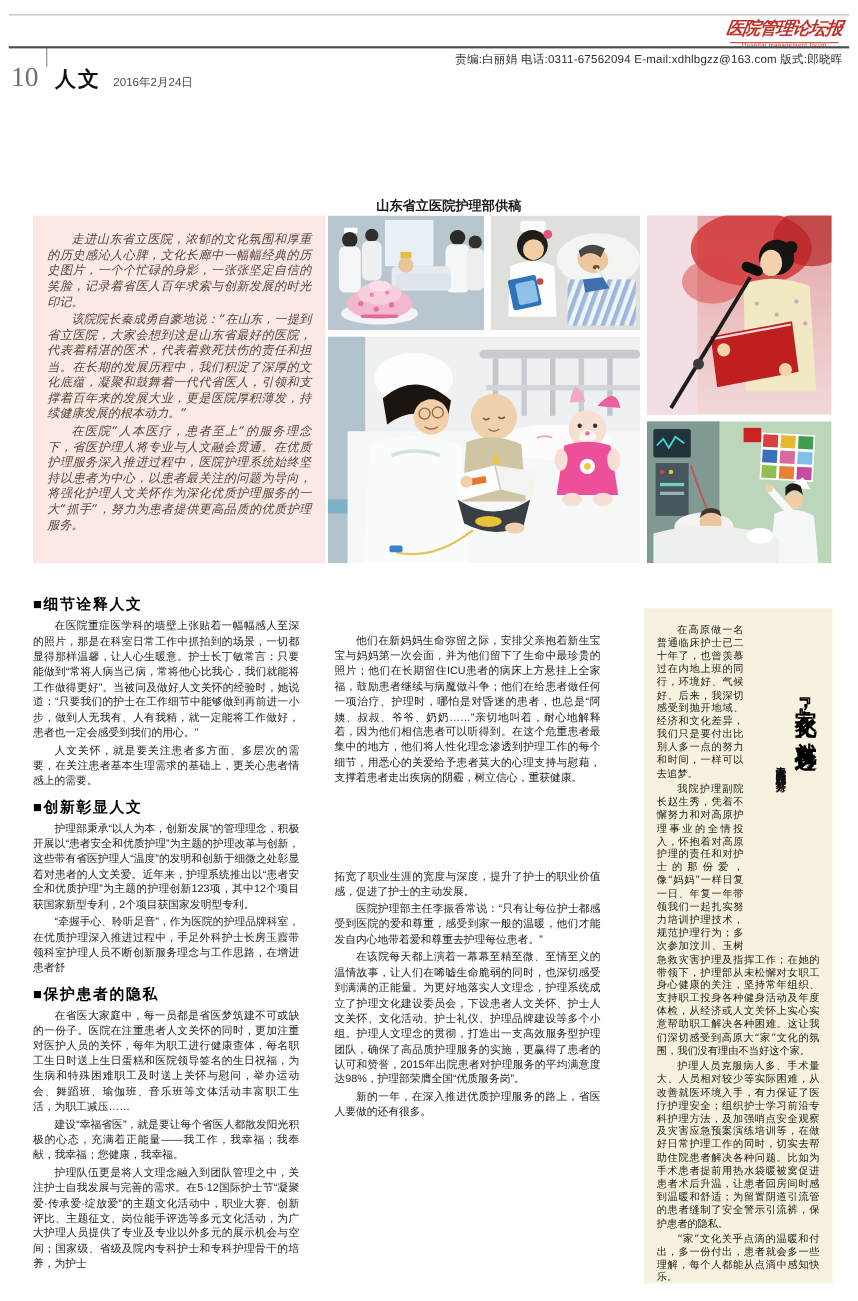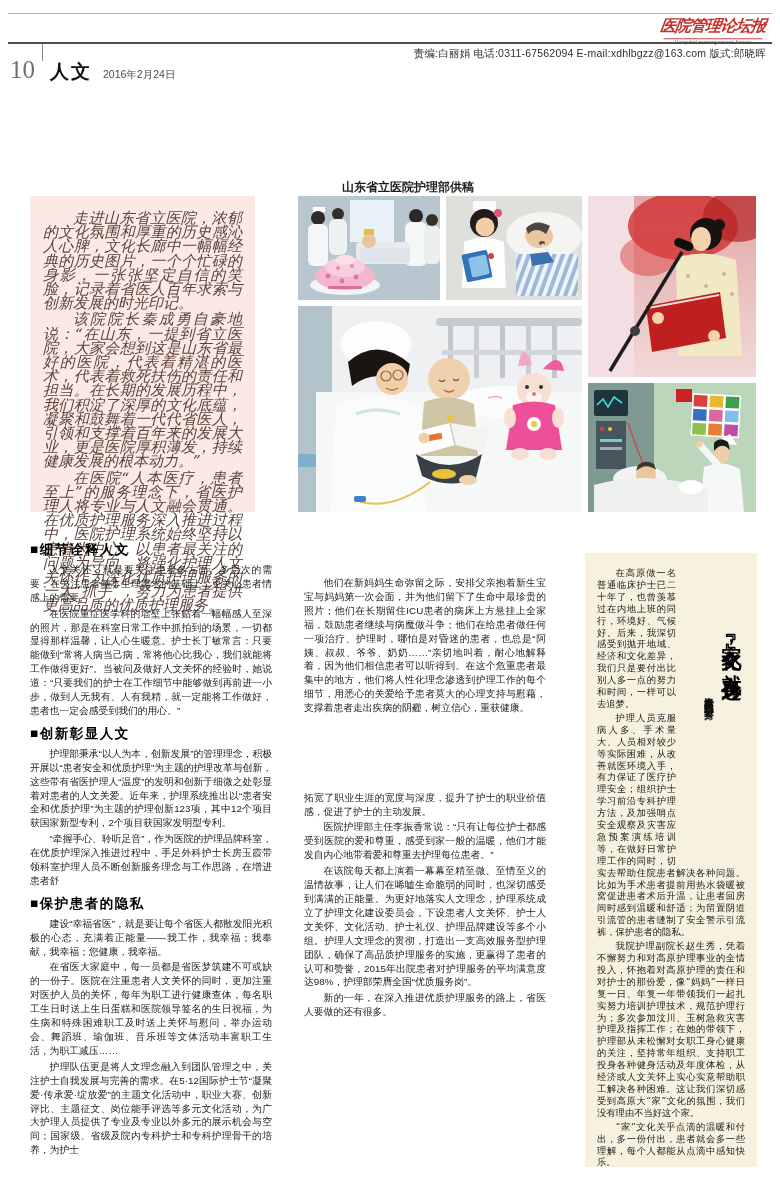--- a/index.html
+++ b/index.html
@@ -21,23 +21,23 @@
   .midrule{position:absolute;left:8px;right:8px;top:42px;border-top:2px solid #4c4c4c;}
   .editor-line{position:absolute;right:14px;top:47px;font-size:10.5px;color:#2e2e2e;letter-spacing:.2px;}
 
   
   .headline{position:absolute;left:0;right:0;top:97px;text-align:center;font-size:43px;
             font-weight:bold;color:#121212;letter-spacing:2px;white-space:pre;}
   .byline{position:absolute;left:0;right:0;top:179px;text-align:center;font-size:12px;
           font-weight:bold;color:#1c1c1c;padding-left:36px;}
 
   
-  .intro-box{position:absolute;left:30px;top:196px;width:225px;height:316px;background:#fbe9e6;
+  .intro-box{position:absolute;left:30px;top:196px;width:266px;height:316px;background:#fbe9e6;
              box-sizing:border-box;padding:15px 13px;font-family:"DejaVu Serif",serif;
-             font-style:italic;font-size:15px;line-height:14.2px;color:#5c4038;text-align:justify;}
+             font-style:italic;font-size:11px;line-height:14.2px;color:#5c4038;text-align:justify;}
   .intro-box .blk-para{margin:0 0 2px;text-indent:2em;}
 
   
   .photo{position:absolute;display:block;}
   .ph-a{left:298px;top:196px;}
   .ph-b{left:446px;top:196px;}
   .ph-c{left:588px;top:196px;}
   .ph-d{left:298px;top:306px;}
   .ph-e{left:588px;top:383px;}
 
@@ -264,28 +264,28 @@
     <ellipse cx="52" cy="96" rx="27" ry="13" fill="#f3f3f1"></ellipse>
     <circle cx="58" cy="92" r="10" fill="#ecc59d"></circle>
     <path d="M48,88 q10,-9 20,-1 l-2,-6 q-9,-5 -16,1 Z" fill="#3c3530"></path>
     <path d="M6,102 Q60,86 120,106 L120,129 L6,129 Z" fill="#eef0ee"></path>
     <ellipse cx="103" cy="104" rx="12" ry="7" fill="#ffffff"></ellipse>
   </svg>
 
   <div class="col col1">
 
   <p class="blk-heading">■细节诠释人文</p>
+      <p class="blk-para">在医院重症医学科的墙壁上张贴着一幅幅感人至深的照片，那是在科室日常工作中抓拍到的场景，一切都显得那样温馨，让人心生暖意。护士长丁敏常言：只要能做到“常将人病当己病，常将他心比我心，我们就能将工作做得更好”。当被问及做好人文关怀的经验时，她说道：“只要我们的护士在工作细节中能够做到再前进一小步，做到人无我有、人有我精，就一定能将工作做好，患者也一定会感受到我们的用心。”</p>
       <p class="blk-para">人文关怀，就是要关注患者多方面、多层次的需要，在关注患者基本生理需求的基础上，更关心患者情感上的需要。</p>
-      <p class="blk-para">在医院重症医学科的墙壁上张贴着一幅幅感人至深的照片，那是在科室日常工作中抓拍到的场景，一切都显得那样温馨，让人心生暖意。护士长丁敏常言：只要能做到“常将人病当己病，常将他心比我心，我们就能将工作做得更好”。当被问及做好人文关怀的经验时，她说道：“只要我们的护士在工作细节中能够做到再前进一小步，做到人无我有、人有我精，就一定能将工作做好，患者也一定会感受到我们的用心。”</p>
       <p class="blk-heading">■创新彰显人文</p>
       <p class="blk-para">护理部秉承“以人为本，创新发展”的管理理念，积极开展以“患者安全和优质护理”为主题的护理改革与创新，这些带有省医护理人“温度”的发明和创新于细微之处彰显着对患者的人文关爱。近年来，护理系统推出以“患者安全和优质护理”为主题的护理创新123项，其中12个项目获国家新型专利，2个项目获国家发明型专利。</p>
       <p class="blk-para">“牵握手心、聆听足音”，作为医院的护理品牌科室，在优质护理深入推进过程中，手足外科护士长房玉霞带领科室护理人员不断创新服务理念与工作思路，在增进患者舒</p>
       <p class="blk-heading">■保护患者的隐私</p>
+      <p class="blk-para">在省医大家庭中，每一员都是省医梦筑建不可或缺的一份子。医院在注重患者人文关怀的同时，更加注重对医护人员的关怀，每年为职工进行健康查体，每名职工生日时送上生日蛋糕和医院领导签名的生日祝福，为生病和特殊困难职工及时送上关怀与慰问，举办运动会、舞蹈班、瑜伽班、音乐班等文体活动丰富职工生活，为职工减压……</p>
       <p class="blk-para">建设“幸福省医”，就是要让每个省医人都散发阳光积极的心态，充满着正能量——我工作，我幸福；我奉献，我幸福；您健康，我幸福。</p>
-      <p class="blk-para">在省医大家庭中，每一员都是省医梦筑建不可或缺的一份子。医院在注重患者人文关怀的同时，更加注重对医护人员的关怀，每年为职工进行健康查体，每名职工生日时送上生日蛋糕和医院领导签名的生日祝福，为生病和特殊困难职工及时送上关怀与慰问，举办运动会、舞蹈班、瑜伽班、音乐班等文体活动丰富职工生活，为职工减压……</p>
       <p class="blk-para">护理队伍更是将人文理念融入到团队管理之中，关注护士自我发展与完善的需求。在5·12国际护士节“凝聚爱·传承爱·绽放爱”的主题文化活动中，职业大赛、创新评比、主题征文、岗位能手评选等多元文化活动，为广大护理人员提供了专业及专业以外多元的展示机会与空间；国家级、省级及院内专科护士和专科护理骨干的培养，为护士</p>
     </div>
 
   <div class="col col2">
 
   <p class="blk-para">他们在新妈妈生命弥留之际，安排父亲抱着新生宝宝与妈妈第一次会面，并为他们留下了生命中最珍贵的照片；他们在长期留住ICU患者的病床上方悬挂上全家福，鼓励患者继续与病魔做斗争；他们在给患者做任何一项治疗、护理时，哪怕是对昏迷的患者，也总是“阿姨、叔叔、爷爷、奶奶……”亲切地叫着，耐心地解释着，因为他们相信患者可以听得到。在这个危重患者最集中的地方，他们将人性化理念渗透到护理工作的每个细节，用悉心的关爱给予患者莫大的心理支持与慰藉，支撑着患者走出疾病的阴霾，树立信心，重获健康。</p>
       <p class="blk-spacer"></p>
       <p class="blk-para-cont">拓宽了职业生涯的宽度与深度，提升了护士的职业价值感，促进了护士的主动发展。</p>
       <p class="blk-para">医院护理部主任李振香常说：“只有让每位护士都感受到医院的爱和尊重，感受到家一般的温暖，他们才能发自内心地带着爱和尊重去护理每位患者。”</p>
       <p class="blk-para">在该院每天都上演着一幕幕至精至微、至情至义的温情故事，让人们在唏嘘生命脆弱的同时，也深切感受到满满的正能量。为更好地落实人文理念，护理系统成立了护理文化建设委员会，下设患者人文关怀、护士人文关怀、文化活动、护士礼仪、护理品牌建设等多个小组。护理人文理念的贯彻，打造出一支高效服务型护理团队，确保了高品质护理服务的实施，更赢得了患者的认可和赞誉，2015年出院患者对护理服务的平均满意度达98%，护理部荣膺全国“优质服务岗”。</p>
@@ -293,19 +293,19 @@
     </div>
 
   <div class="sidebar">
     <div class="sidebar-float">
       <h2 class="sidebar-title">『家』文化，就在身边</h2>
       <div class="sidebar-author">青海省人民医院妇科 蔡芳</div>
     </div>
     <div>
 
     <p class="blk-para">在高原做一名普通临床护士已二十年了，也曾羡慕过在内地上班的同行，环境好、气候好。后来，我深切感受到抛开地域、经济和文化差异，我们只是要付出比别人多一点的努力和时间，一样可以去追梦。</p>
+        <p class="blk-para">我院护理副院长赵生秀，凭着不懈努力和对高原护理事业的全情投入，怀抱着对高原护理的责任和对护士的那份爱，像“妈妈”一样日复一日、年复一年带领我们一起扎实努力培训护理技术，规范护理行为；多次参加汶川、玉树急救灾害护理及指挥工作；在她的带领下，护理部从未松懈对女职工身心健康的关注，坚持常年组织、支持职工投身各种健身活动及年度体检，从经济或人文关怀上实心实意帮助职工解决各种困难。这让我们深切感受到高原大“家”文化的氛围，我们没有理由不当好这个家。</p>
         <p class="blk-para">护理人员克服病人多、手术量大、人员相对较少等实际困难，从改善就医环境入手，有力保证了医疗护理安全；组织护士学习前沿专科护理方法，及加强哨点安全观察及灾害应急预案演练培训等，在做好日常护理工作的同时，切实去帮助住院患者解决各种问题。比如为手术患者提前用热水袋暖被窝促进患者术后升温，让患者回房间时感到温暖和舒适；为留置阴道引流管的患者缝制了安全警示引流裤，保护患者的隐私。</p>
-        <p class="blk-para">我院护理副院长赵生秀，凭着不懈努力和对高原护理事业的全情投入，怀抱着对高原护理的责任和对护士的那份爱，像“妈妈”一样日复一日、年复一年带领我们一起扎实努力培训护理技术，规范护理行为；多次参加汶川、玉树急救灾害护理及指挥工作；在她的带领下，护理部从未松懈对女职工身心健康的关注，坚持常年组织、支持职工投身各种健身活动及年度体检，从经济或人文关怀上实心实意帮助职工解决各种困难。这让我们深切感受到高原大“家”文化的氛围，我们没有理由不当好这个家。</p>
         <p class="blk-para">“家”文化关乎点滴的温暖和付出，多一份付出，患者就会多一些理解，每个人都能从点滴中感知快乐。</p>
       </div>
   </div>
 
 </div>
 
 </body></html>

